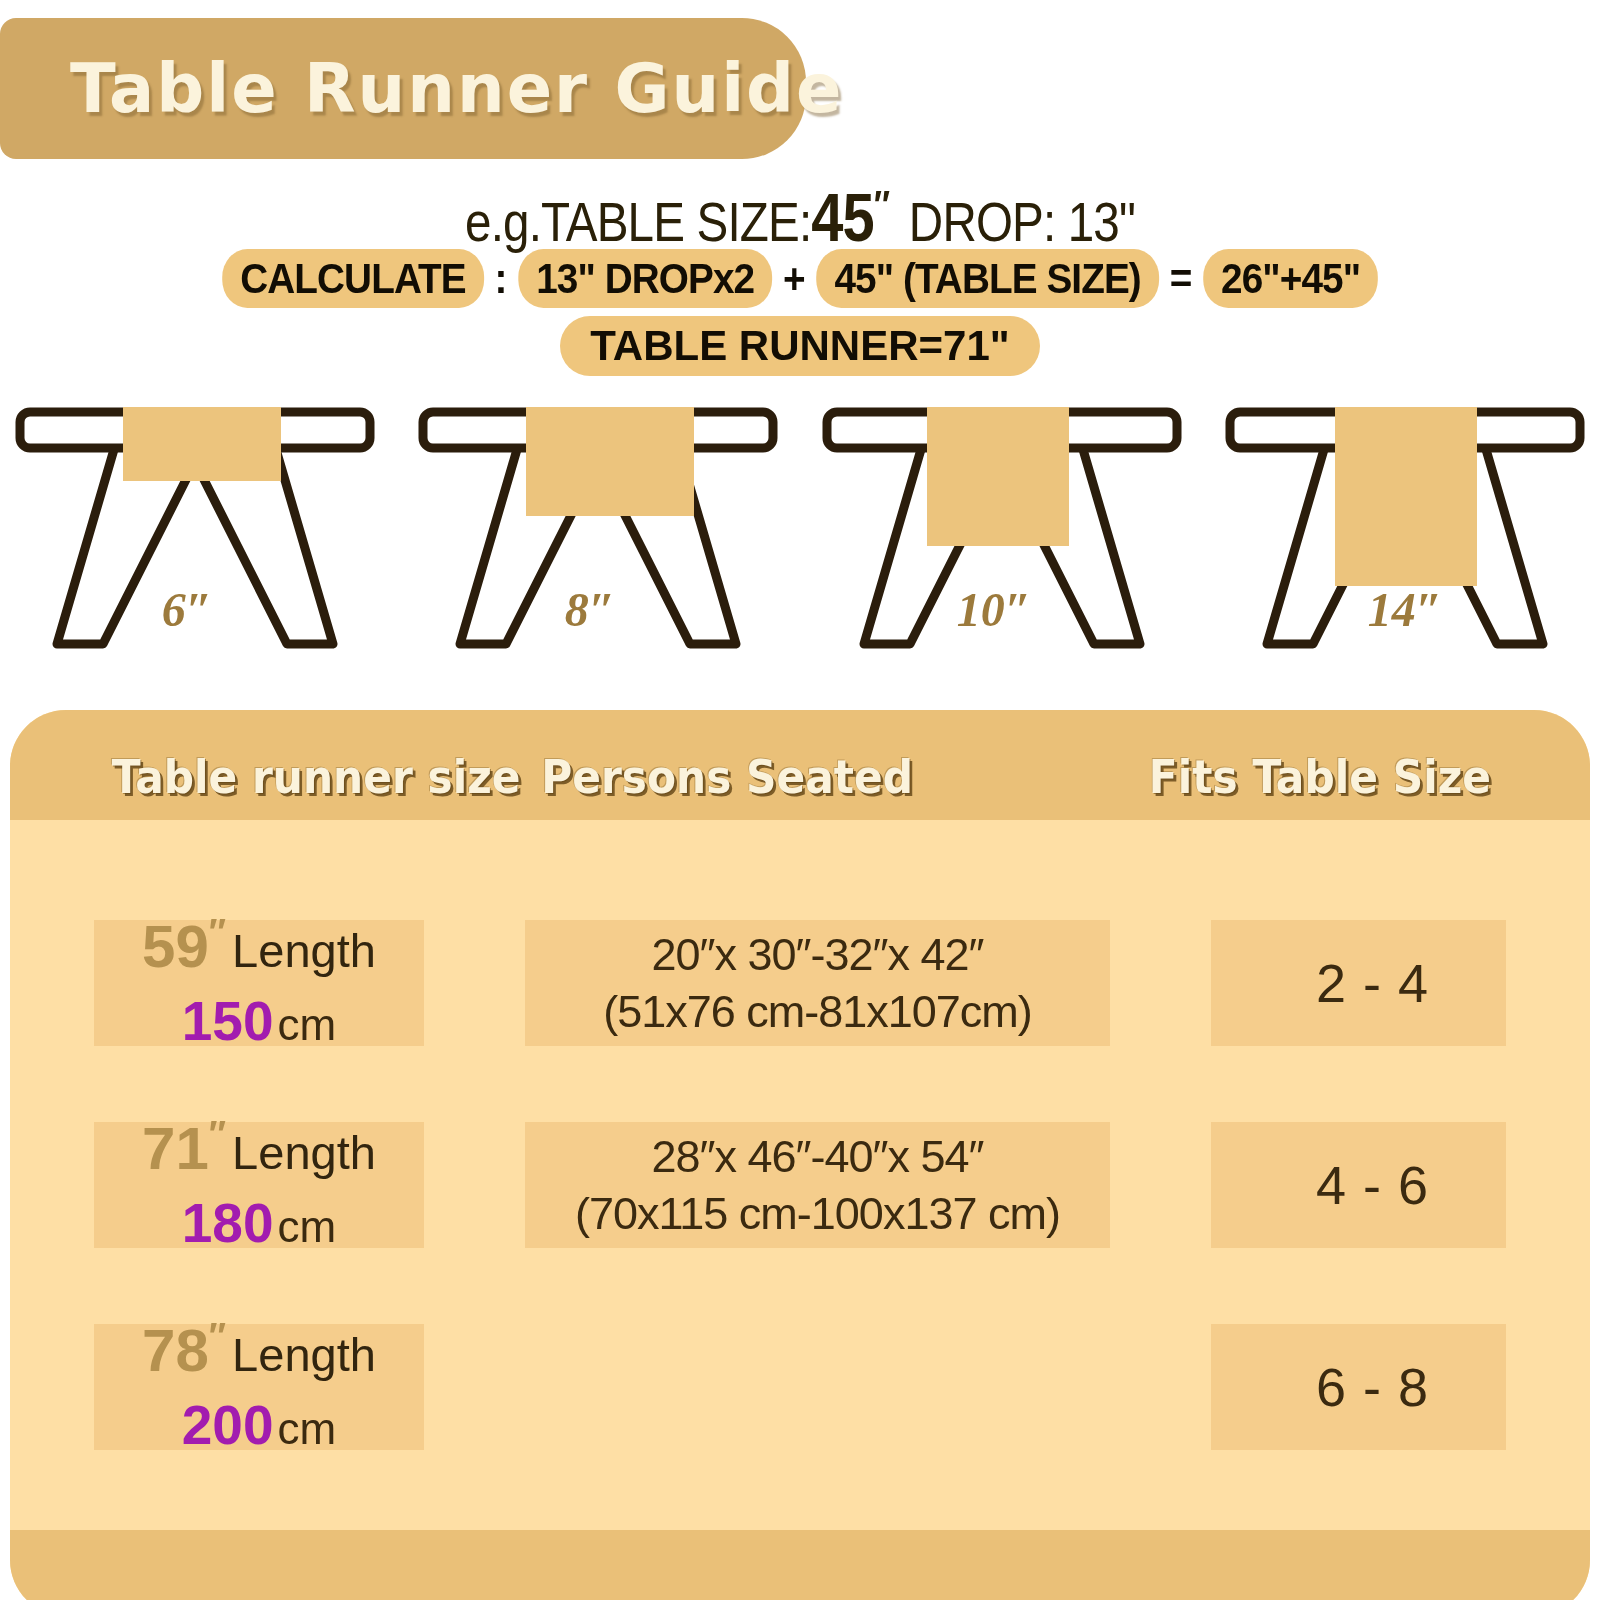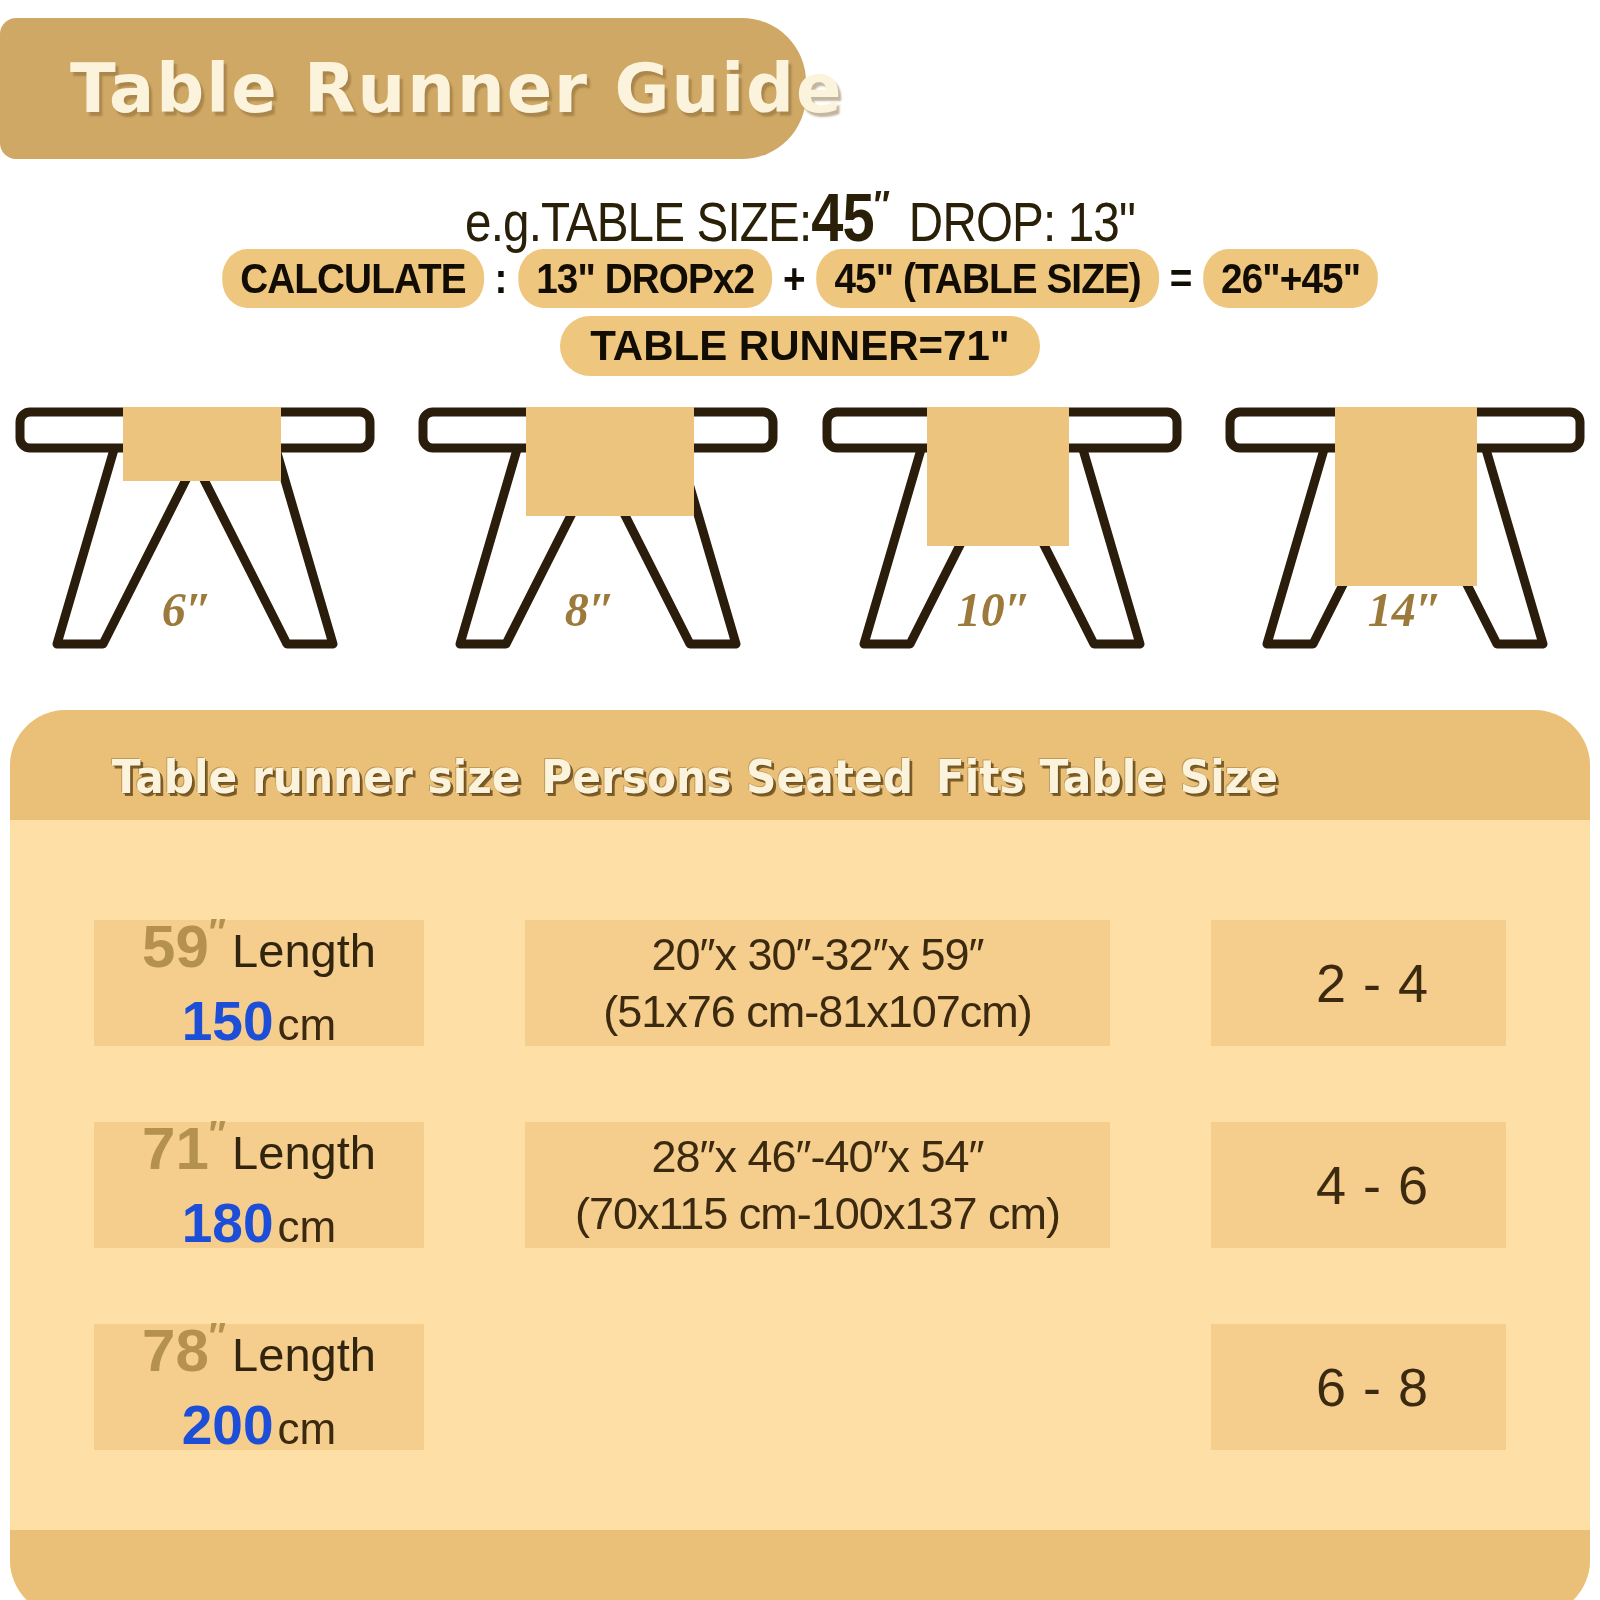--- a/index.html
+++ b/index.html
@@ -45,41 +45,41 @@
   
   .guide{
     margin:52px 10px 0;height:906px;background:#FEDFA5;border-radius:56px;
     display:flex;flex-direction:column;overflow:hidden;
   }
   .guide-header{
     height:110px;flex:0 0 110px;background:#EAC078;
     display:flex;justify-content:space-between;align-items:center;
     padding:0 84px;
   }
-  .g-hcell{text-align:left;margin-top:24px;}
+  .g-hcell{text-align:right;margin-top:24px;}
   .g-hcell .hdr-text{
     display:inline-block;transform:scaleX(.92);white-space:nowrap;
     font-family:"DejaVu Sans","Liberation Sans",sans-serif;
     font-weight:bold;font-size:46px;color:#FBF3DC;
     text-shadow:3px 3px 0 rgba(98,68,20,.8),1px 1px 0 rgba(98,68,20,.55),-1px -1px 0 rgba(98,68,20,.3);
   }
   .guide-rows{flex:1 1 auto;padding:100px 84px 0;}
   .g-row{display:flex;justify-content:space-between;}
   .g-row + .g-row{margin-top:76px;}
   .g-cell{
     background:#F5CD8C;height:126px;display:flex;flex-direction:column;
     justify-content:center;align-items:center;color:#3B2A10;
   }
   .col1{width:330px;} .col2{width:585px;} .col3{width:295px;}
   .len-line1{line-height:60px;white-space:nowrap;text-align:center;}
   .len-num{font-size:60px;font-weight:bold;color:#B5914F;}
   .len-prime{font-size:36px;font-weight:bold;color:#B5914F;vertical-align:22px;}
   .len-word{font-size:47px;color:#32250F;margin-left:6px;}
   .len-line2{line-height:58px;white-space:nowrap;}
-  .cm-num{font-size:55px;font-weight:bold;color:#1d4ed8;}
+  .cm-num{font-size:55px;font-weight:bold;color:#a21caf;}
   .cm-unit{font-size:44px;color:#3B2A10;margin-left:4px;}
   .fits-line{font-size:45px;line-height:57px;letter-spacing:-1px;white-space:nowrap;}
   .persons{font-size:54px;letter-spacing:1px;margin-left:28px;}
   .guide-footer{height:86px;flex:0 0 86px;background:#EAC078;}
 </style>
 </head>
 <body>
 
 <div class="title-banner">
   <span class="title-text">Table Runner Guide</span>
@@ -162,21 +162,21 @@
     <div class="g-row">
       <div class="g-cell col1">
         <div class="len-line1">
           <span class="len-num">59</span><span class="len-prime">″</span><span class="len-word">Length</span>
         </div>
         <div class="len-line2">
           <span class="cm-num">150</span><span class="cm-unit">cm</span>
         </div>
       </div>
       <div class="g-cell col2">
-        <div class="fits-line">20″x 30″-32″x 59″</div>
+        <div class="fits-line">20″x 30″-32″x 42″</div>
         <div class="fits-line">(51x76 cm-81x107cm)</div>
       </div>
       <div class="g-cell col3">
         <div class="persons">2 - 4</div>
       </div>
     </div>
 
     <div class="g-row">
       <div class="g-cell col1">
         <div class="len-line1">

